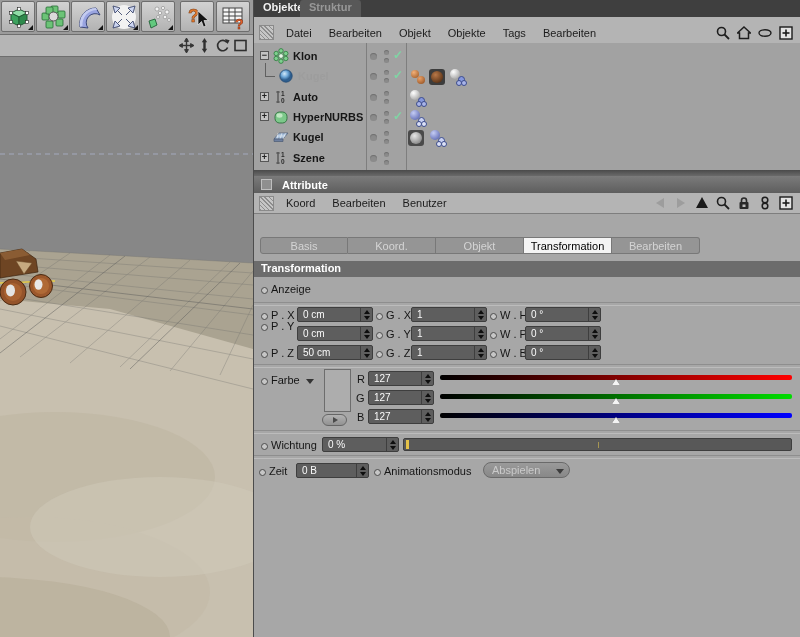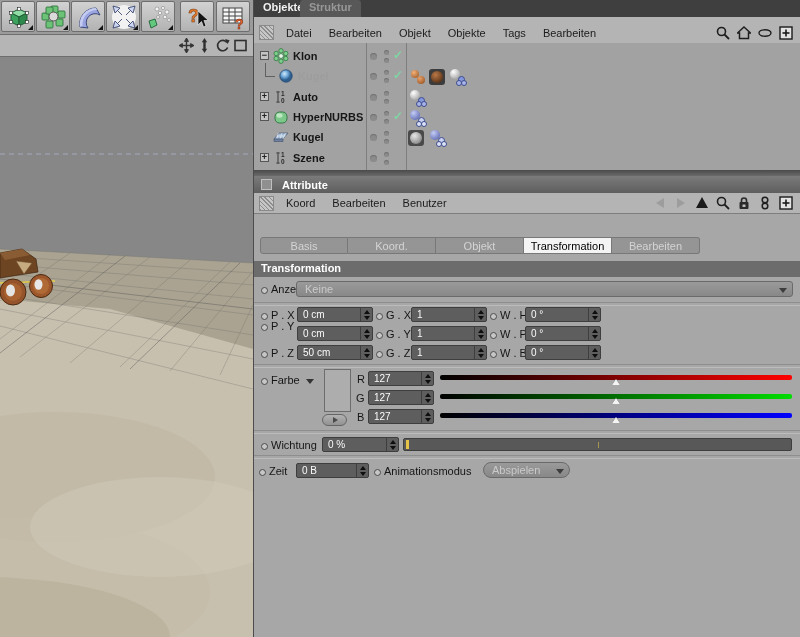--- a/index.html
+++ b/index.html
@@ -505,24 +505,20 @@
       <span class="atab">Koord.</span>
       <span class="atab">Objekt</span>
       <span class="atab active">Transformation</span>
       <span class="atab">Bearbeiten</span>
     </div>
 
     <div class="section-bar">Transformation</div>
 
     <div class="flabel" style="left:7px;top:283px">
       <i class="radio"></i><span>Anzeige</span></div>
-    <div class="dropdown" style="left:42px;top:281px;width:497px">
-      <span class="val">Keine</span>
-        <span class="arr"></span>
-      </div>
 
     <div class="groove" style="top:302px"></div>
 
     <div class="flabel" style="left:7px;top:309px"><i class="radio"></i><span>P . X</span></div>
     <div class="numfield" style="left:43px;top:307px;width:76px">
         <span class="val">0 cm</span>
         <span class="spin">
           <i class="tu"></i>
           <i class="td"></i>
         </span>

